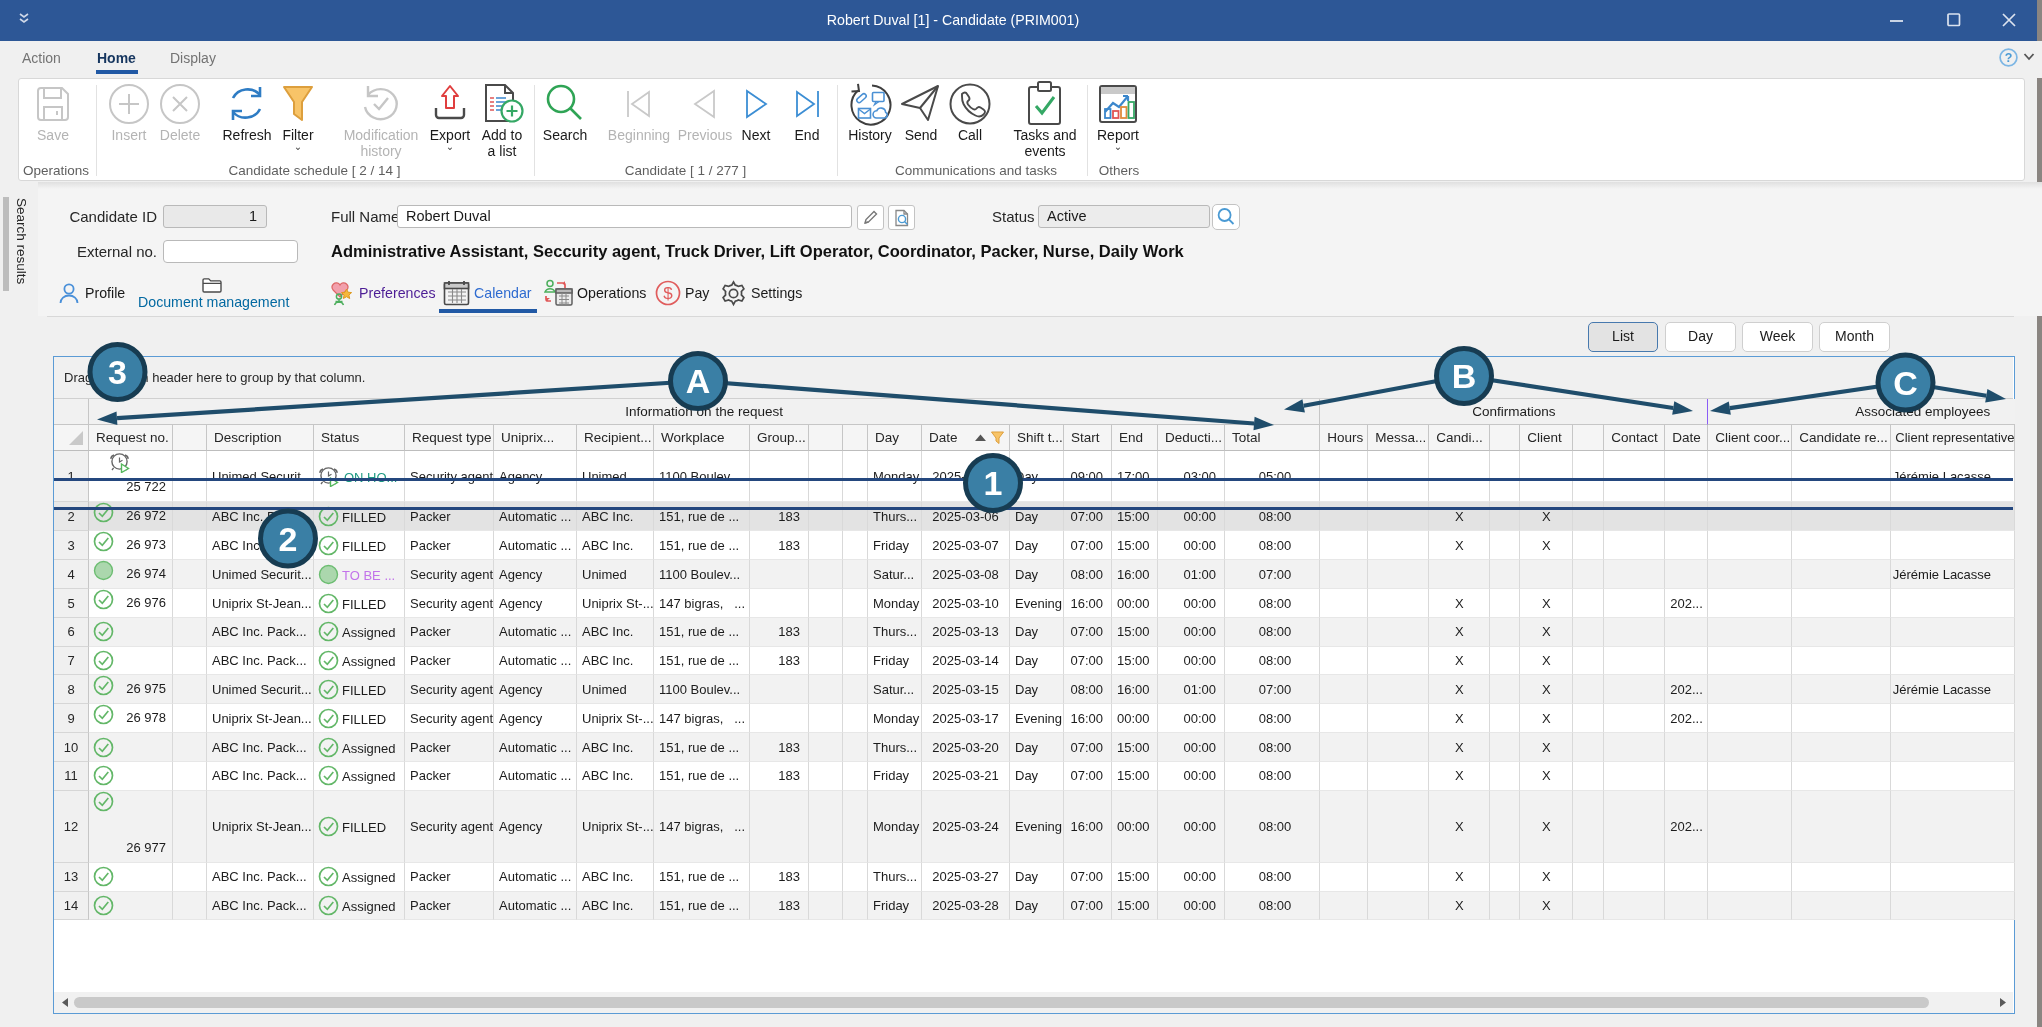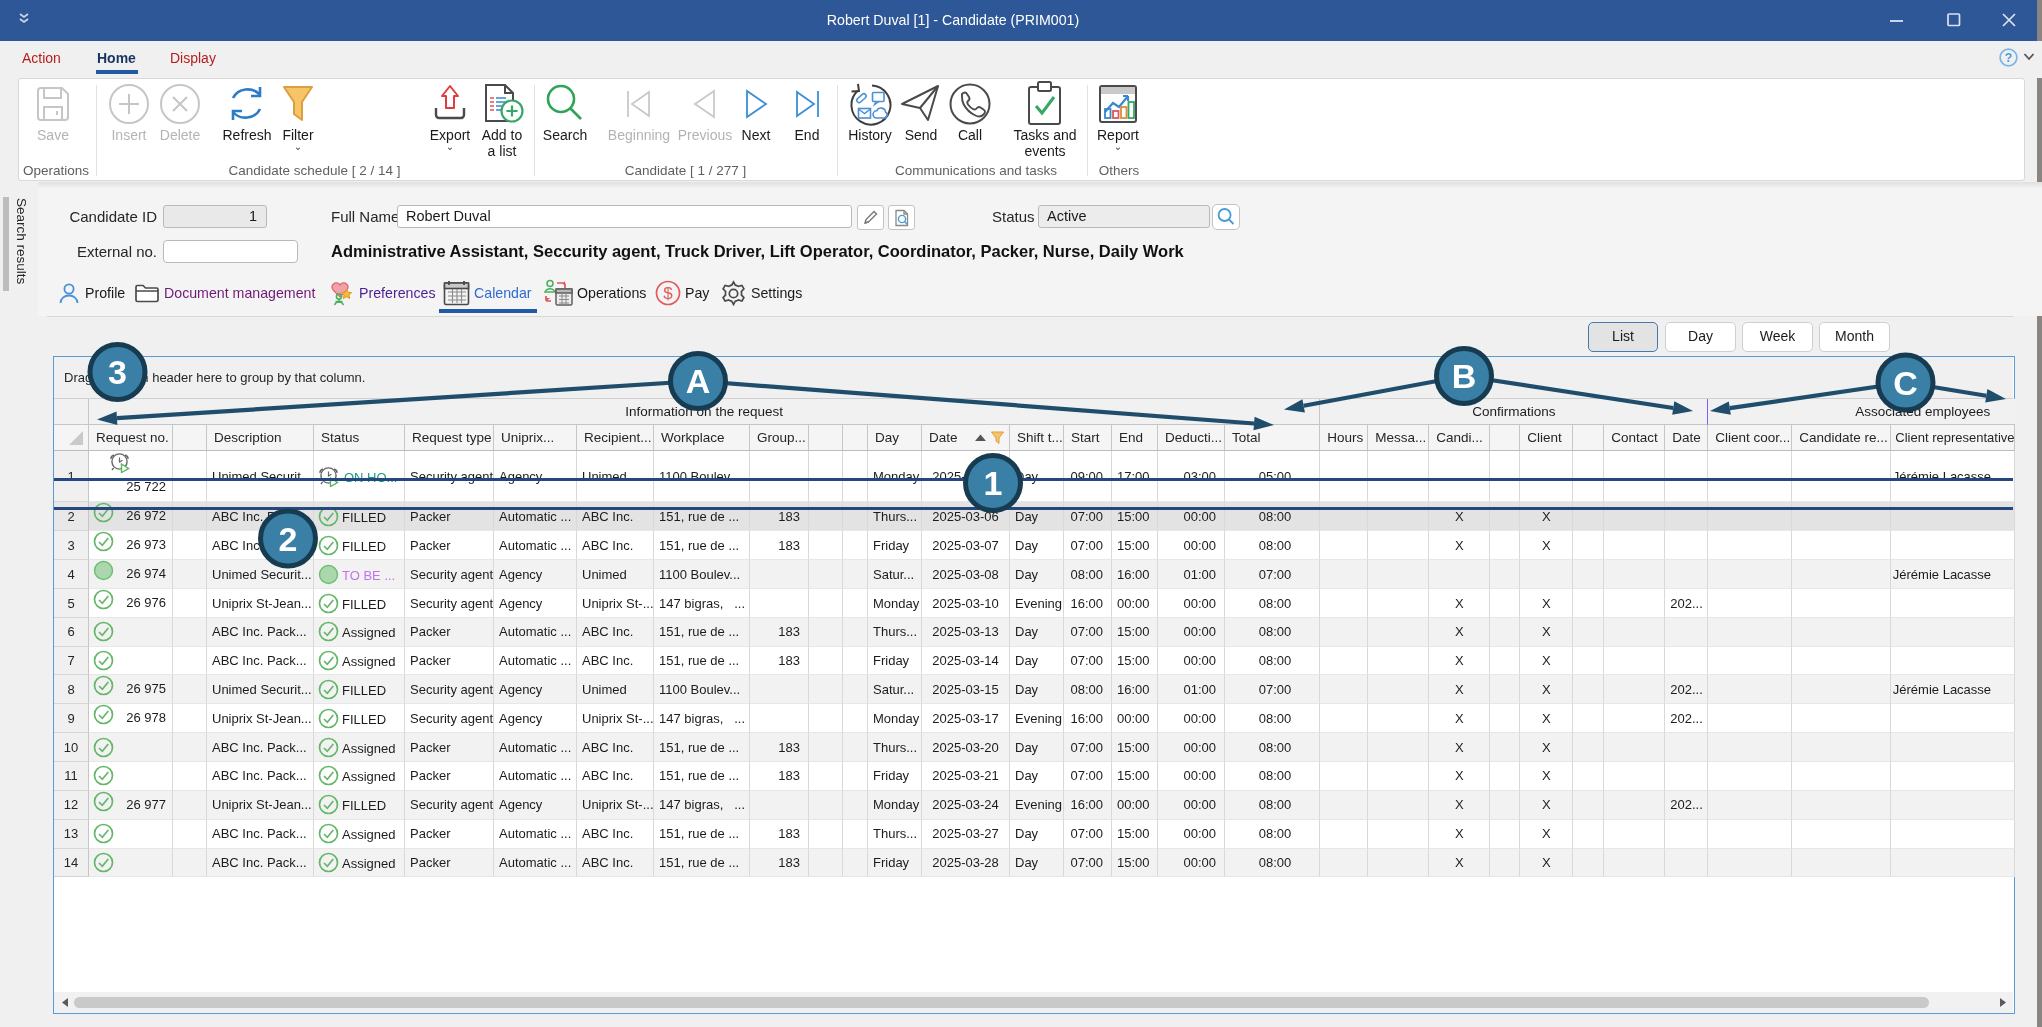--- a/index.html
+++ b/index.html
@@ -3,21 +3,21 @@
 <style>
 *{margin:0;padding:0;box-sizing:border-box;}
 html,body{width:2042px;height:1027px;overflow:hidden;}
 body{font-family:"Liberation Sans",sans-serif;background:#f0f0f0;position:relative;}
 .abs{position:absolute;}
 
 #titlebar{left:0;top:0;width:2042px;height:41px;background:#2d5796;}
 #title{left:0;top:0;width:1906px;height:41px;line-height:41px;text-align:center;color:#fff;font-size:14.2px;}
 
 #menubar{left:0;top:41px;width:2042px;height:37px;background:#f0f0f0;}
-.menuitem{top:0;height:37px;line-height:34px;font-size:14px;color:#b91c1c;}
+.menuitem{top:0;height:37px;line-height:34px;font-size:14px;color:#737373;}
 
 #ribbon{left:18px;top:78px;width:2007px;height:103px;background:#ffffff;border:1px solid #d8d8d8;border-radius:3px;}
 .rsep{top:6px;width:1px;height:91px;background:#e2e2e2;position:absolute;}
 .rbtn{position:absolute;top:0;text-align:center;}
 .rbtn .ric{height:46px;margin-top:2px;display:flex;align-items:center;justify-content:center;}
 .rbtn .rlb{font-size:14px;line-height:16px;color:#1a1a1a;margin-top:0px;}
 .rbtn .rlb.dis{color:#b4b4b4;}
 .glabel{position:absolute;top:84px;font-size:13.5px;color:#5f5f5f;text-align:center;}
 .chev{font-size:10px;color:#444;line-height:8px;}
 
@@ -132,20 +132,30 @@
     </div>
     <div class="rbtn" style="left:247.0px;width:64px;">
       <div class="ric">
         <svg width="44" height="44" viewBox="0 0 44 44">
           <path d="M8 5 H36 L26 20 V38 L18 32 V20 Z" fill="#f8c468" stroke="#dd9f3d" stroke-width="2" stroke-linejoin="round"></path>
         </svg>
       </div>
       <div class="rlb">Filter</div>
       <div class="chev">⌄</div>
     </div>
+    <div class="rbtn" style="left:287.0px;width:150px;">
+      <div class="ric">
+        <svg width="46" height="44" viewBox="0 0 46 44">
+          <path d="M10 13 A16 15 0 1 1 7 25" fill="none" stroke="#c6c6c6" stroke-width="2.4"></path>
+          <path d="M10 4 V14 H20" fill="none" stroke="#c6c6c6" stroke-width="2.4"></path>
+          <path d="M16 22 L21 27 L30 16" fill="none" stroke="#c6c6c6" stroke-width="2.4"></path>
+        </svg>
+      </div>
+      <div class="rlb dis">Modification<br>history</div>
+    </div>
     <div class="rbtn" style="left:392.0px;width:78px;">
       <div class="ric">
         <svg width="44" height="44" viewBox="0 0 44 44">
           <path d="M22 4 L30 14 H26 V26 H18 V14 H14 Z" fill="none" stroke="#e03e3e" stroke-width="2" stroke-linejoin="round"></path>
           <path d="M8 26 V33 a3 3 0 0 0 3 3 H33 a3 3 0 0 0 3-3 V26" fill="none" stroke="#4a4a4a" stroke-width="2.4"></path>
         </svg>
       </div>
       <div class="rlb">Export</div>
       <div class="chev">⌄</div>
     </div>
@@ -304,21 +314,21 @@
     </svg>
   </div>
 <div class="abs" style="left:331px;top:242px;font-size:16.5px;font-weight:bold;color:#111;">Administrative Assistant, Seccurity agent, Truck Driver, Lift Operator, Coordinator, Packer, Nurse, Daily Work</div>
 <div class="tab" style="left:57px;color:#1a1a1a;">
     <svg width="24" height="24" viewBox="0 0 24 24">
       <circle cx="12" cy="8" r="4.6" fill="none" stroke="#4a90d9" stroke-width="1.8"></circle>
       <path d="M3.5 22 a8.5 7.5 0 0 1 17 0" fill="none" stroke="#4a90d9" stroke-width="1.8"></path>
     </svg>
     <span style="margin-left:4px;">Profile</span>
   </div>
-<div class="tab" style="left:134px;color:#701a75;">
+<div class="tab" style="left:134px;color:#0369a1;flex-direction:column;">
     <svg width="26" height="22" viewBox="0 0 26 22">
       <path d="M2 5 a1.5 1.5 0 0 1 1.5-1.5 H9 L11.5 6 H22.5 a1.5 1.5 0 0 1 1.5 1.5 V18 a1.5 1.5 0 0 1-1.5 1.5 H3.5 A1.5 1.5 0 0 1 2 18 Z" fill="#fff" stroke="#4a4a4a" stroke-width="1.7"></path>
       <path d="M2 9 H24" stroke="#4a4a4a" stroke-width="1.5"></path>
     </svg>
     <span style="margin-left:4px;">Document management</span>
   </div>
 <div class="tab" style="left:328px;color:#4c1d95;">
     <svg width="27" height="25" viewBox="0 0 27 25">
       <path d="M5.5 3 a4.2 4.2 0 0 1 6.5 1 a4.2 4.2 0 0 1 6.5-1 a4.5 4.5 0 0 1 .4 6 l-6.9 7 l-6.9-7 a4.5 4.5 0 0 1 .4-6 z" fill="#f2a0ac" stroke="#d66" stroke-width="1.2"></path>
       <path d="M18.5 8 l1.5 3.2 l3.6.4 l-2.7 2.4 l.8 3.5 l-3.2-1.8 l-3.1 1.8 l.7-3.5 l-2.6-2.4 l3.5-.4 z" fill="#f6b73c" stroke="#de9a20" stroke-width="1"></path>
@@ -872,21 +882,21 @@
           <td></td>
           <td></td>
           <td></td>
           <td style="padding-left:1.5px;"></td>
         </tr>
         <tr class="r alt">
           <td class="rn">12</td>
           <td style="padding-left:4px;"><svg class="celsvg" width="21" height="21" viewBox="0 0 21 21">
               <circle cx="10.5" cy="10.5" r="9" fill="none" stroke="#63b768" stroke-width="1.7"></circle>
               <path d="M6 11 L9.3 14.3 L15.3 7" fill="none" stroke="#63b768" stroke-width="1.7"></path>
-            </svg><span style="float:right;padding-right:6px;line-height:28px;">26 977</span></td>
+            </svg><span style="float:right;padding-right:6px;line-height:28px;margin-top:43px;">26 977</span></td>
           <td></td>
           <td>Uniprix St-Jean...</td>
           <td class="stat"><svg class="celsvg" width="21" height="21" viewBox="0 0 21 21">
               <circle cx="10.5" cy="10.5" r="9" fill="none" stroke="#63b768" stroke-width="1.7"></circle>
               <path d="M6 11 L9.3 14.3 L15.3 7" fill="none" stroke="#63b768" stroke-width="1.7"></path>
             </svg><span style="color:#1c1c1c">FILLED</span></td>
           <td>Security agent</td>
           <td>Agency</td>
           <td>Uniprix St-...</td>
           <td>147 bigras,&nbsp;&nbsp; ...</td>

